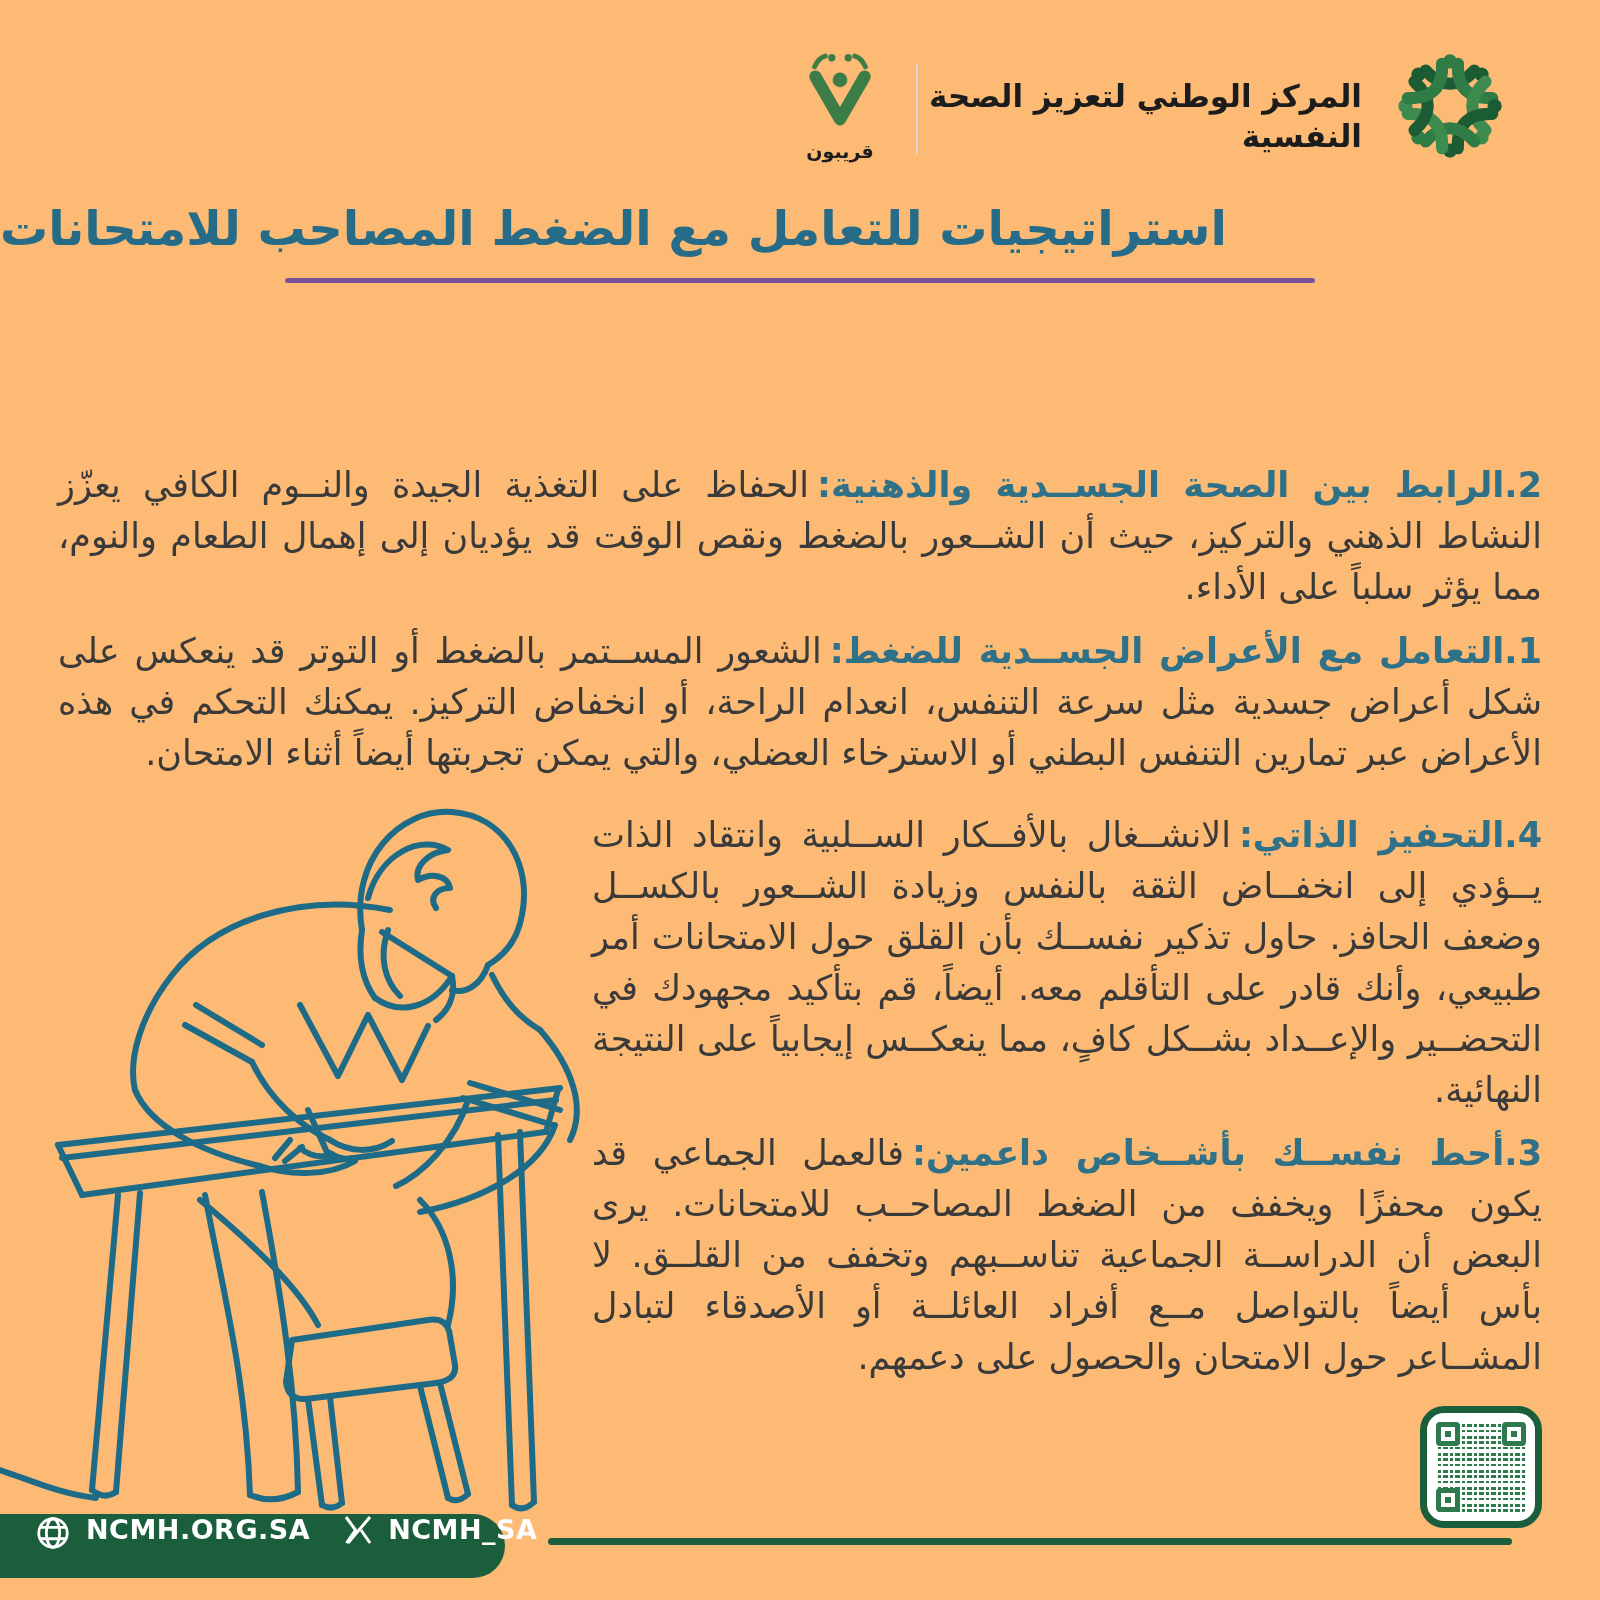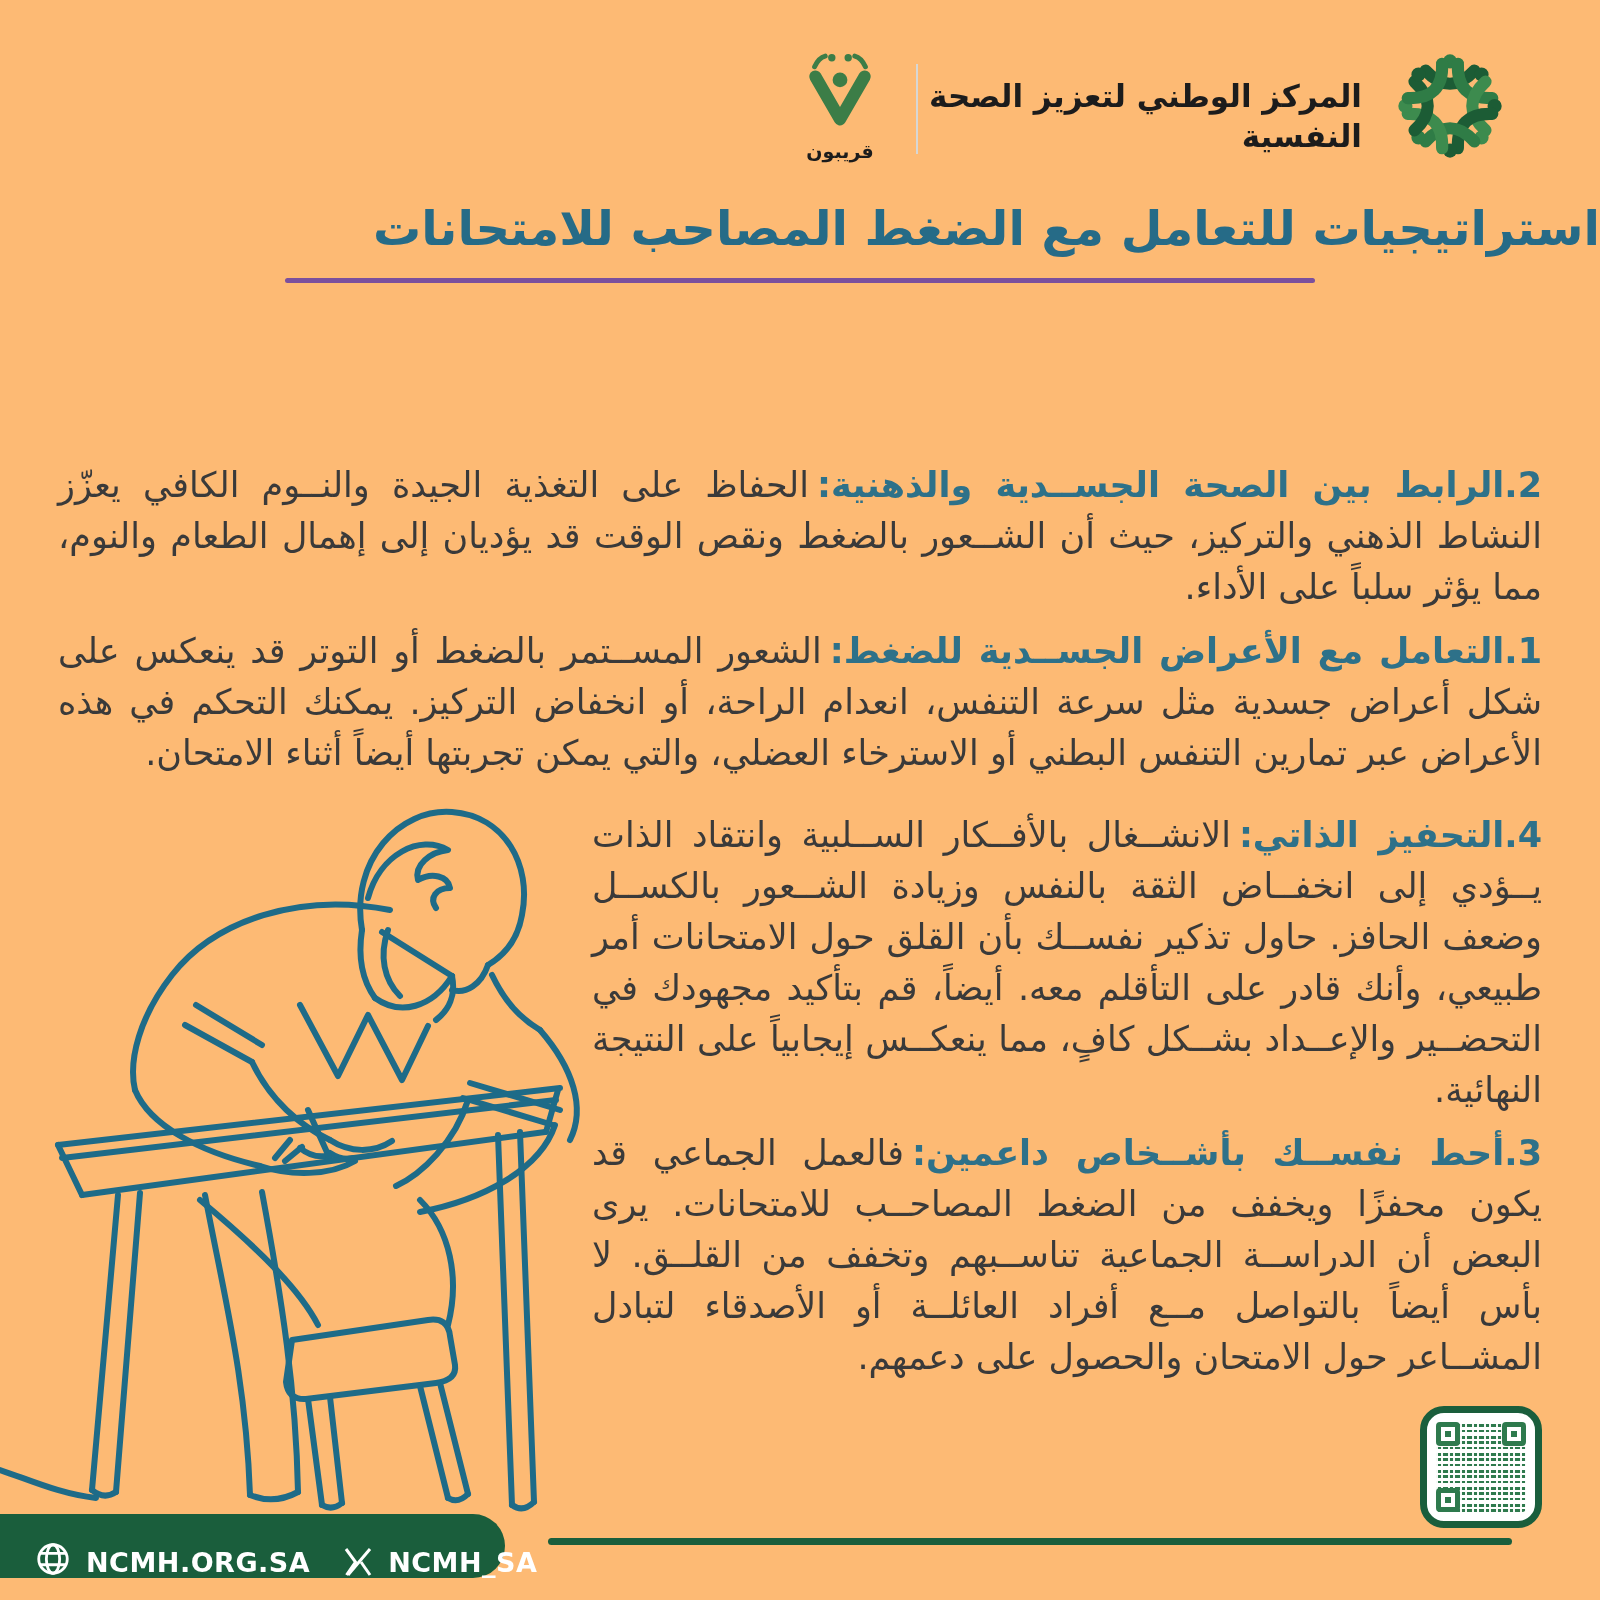--- a/index.html
+++ b/index.html
@@ -16,21 +16,21 @@
   .ncmh-logo { position:absolute; left:1374px; top:30px; width:152px; height:152px; }
   .org-names { position:absolute; left:860px; top:76px; width:502px; text-align:right; }
   .org-ar { font-size:31px; font-weight:bold; color:#1c1c1c; direction:rtl; line-height:40px; }
   .org-en { font-size:20.5px; font-weight:bold; color:#1c1c1c; letter-spacing:.2px; margin-top:2px; }
   .hdr-divider { position:absolute; left:916px; top:64px; width:2px; height:90px; background:#d7d7d5; }
   .qaribon { position:absolute; left:782px; top:52px; width:116px; text-align:center; }
   .qaribon svg { width:78px; height:82px; }
   .qaribon-label { font-size:19px; font-weight:bold; color:#1c1c1c; direction:rtl; margin-top:2px; }
 
   
-  .title { position:absolute; top:200px; left:0; width:100%; text-align:right;
+  .title { position:absolute; top:200px; left:0; width:100%; text-align:left;
            font-size:48px; font-weight:bold; color:#266b87; direction:rtl; }
   .title-underline { position:absolute; top:278px; left:285px; width:1030px; height:5px;
            background:#7b509d; border-radius:3px; }
 
   
   .sec { position:absolute; direction:rtl; text-align:justify; text-align-last:right;
          font-size:35px; line-height:51px; color:#3a3a3a; }
   .sec .h { color:#2e7189; font-weight:bold; margin-left:8px; }
   #sec1 { top:322px;  right:58px; left:58px; }
   #sec2 { top:460px;  right:58px; left:58px; }
@@ -39,21 +39,21 @@
   #sec5 { top:1128px; right:58px; left:592px; }
 
   
   .illu { position:absolute; left:0; top:780px; width:600px; height:735px; }
   .illu path, .illu circle { fill:none; stroke:#1e6b88; stroke-width:6;
         stroke-linecap:round; stroke-linejoin:round; }
 
   
   .footer-pill { position:absolute; left:0; top:1514px; width:505px; height:64px;
         background:#1a5e3c; border-radius:0 40px 40px 0;
-        display:flex; align-items:flex-end; gap:14px; padding-left:34px; direction:ltr; }
+        display:flex; align-items:flex-start; gap:14px; padding-left:34px; direction:ltr; }
   .footer-pill .txt { color:#fff; font-size:27px; font-weight:bold; letter-spacing:.5px; }
   .globe-ic, .x-ic { width:38px; height:38px; flex:0 0 auto; }
   .x-ic { margin-left:18px; width:32px; height:32px; }
   .bottom-rule { position:absolute; left:548px; top:1538px; width:964px; height:7px;
         background:#1a5e3c; border-radius:4px; }
 
   
   .qr { position:absolute; left:1420px; top:1406px; width:122px; height:122px;
         border:7px solid #1a5e3c; border-radius:24px; background:#fff; }
   .qr-pattern { position:absolute; inset:9px; border-radius:4px;

